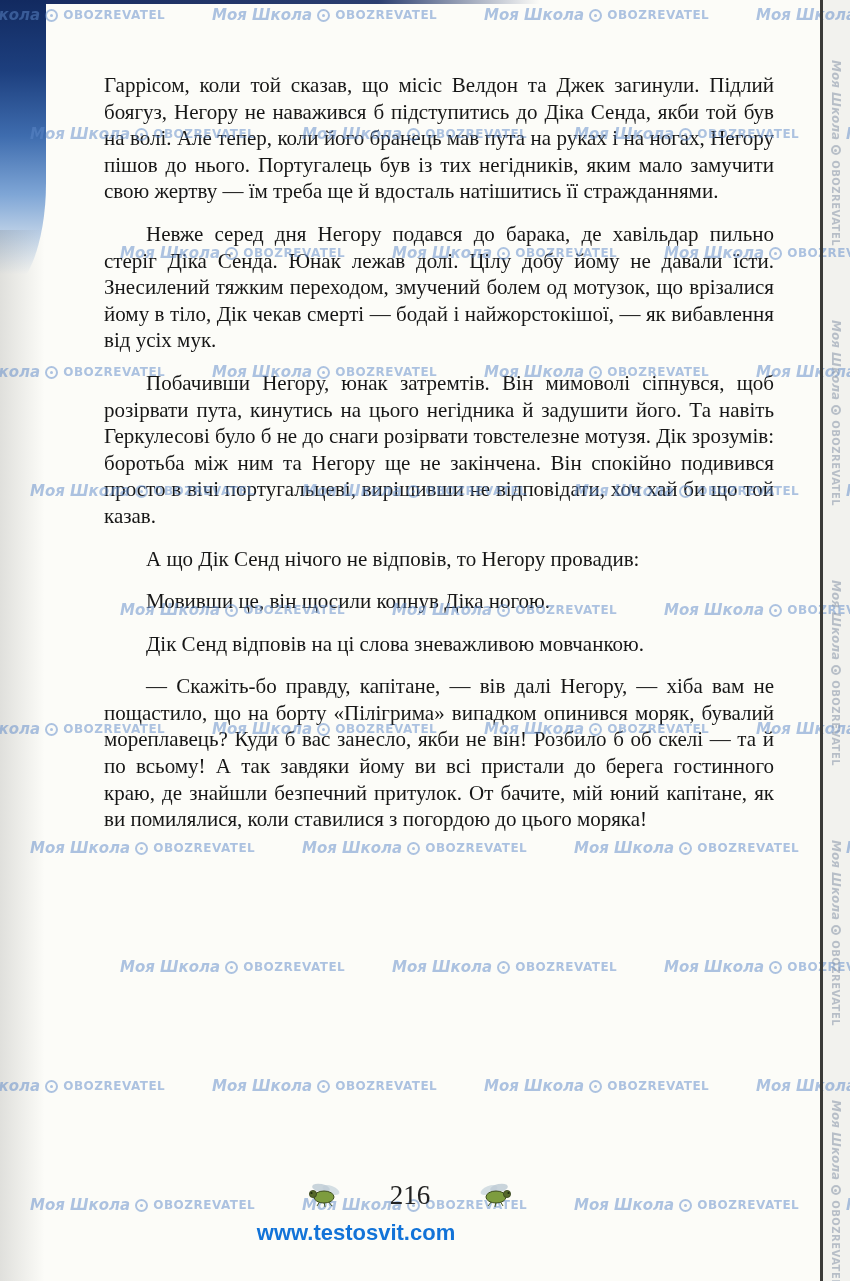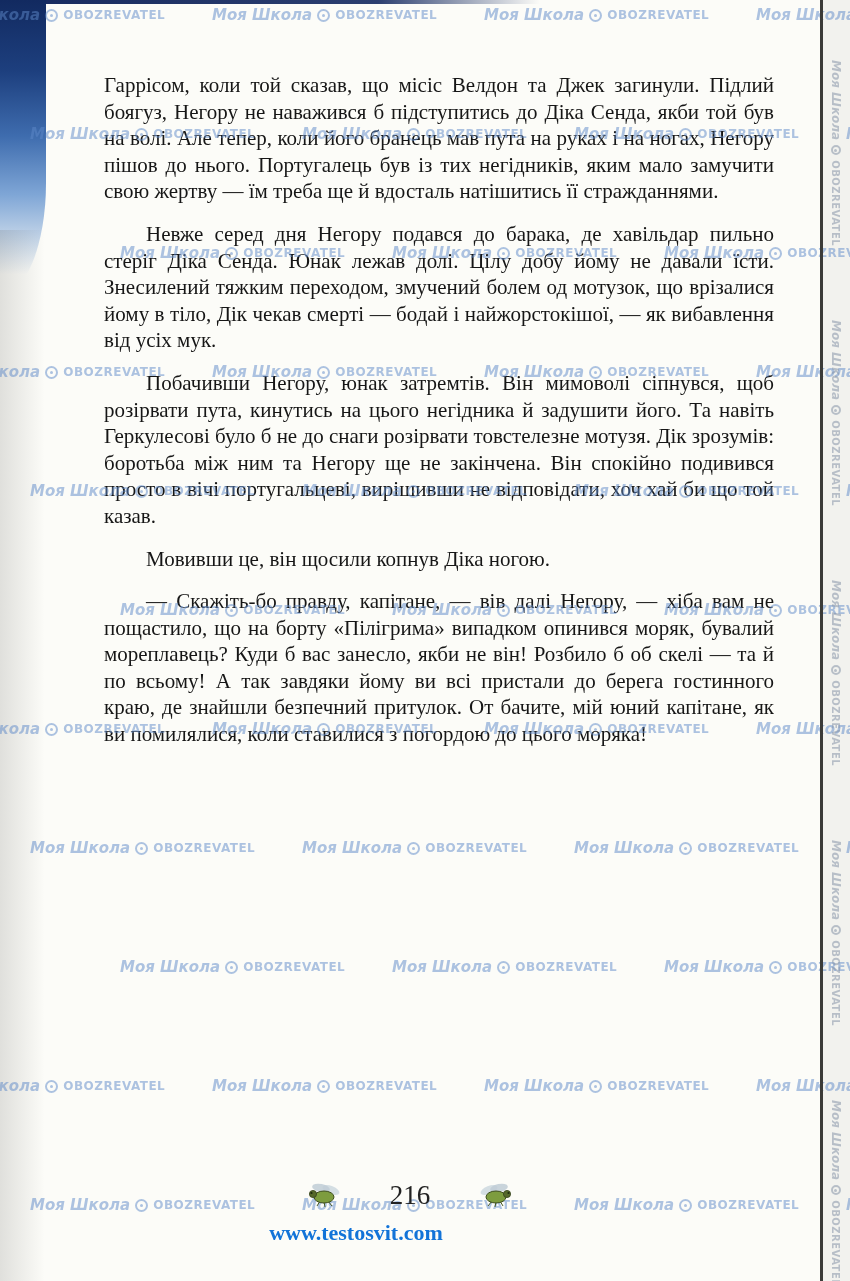--- a/index.html
+++ b/index.html
@@ -84,40 +84,42 @@
     position: absolute; left: 0; top: 1180px; width: 820px;
     display: flex; justify-content: center; align-items: center; gap: 46px;
     z-index: 6;
   }
   .page-number { font-size: 27px; color: #222; font-family: "Liberation Serif", serif; }
   .fly { display: inline-block; }
   .fly.mirrored svg { transform: scaleX(-1); }
 
   .site-url {
     position: absolute; left: 0; top: 1220px; width: 712px; text-align: center;
-    font-family: Liberation Serif, serif; font-weight: bold; font-size: 22px;
+    font-family: Liberation Sans, sans-serif; font-weight: bold; font-size: 22px;
     color: #1273d8; z-index: 6;
   }
 </style>
 </head>
 <body>
 
 <div class="scan">
 
   <div class="top-edge"></div>
   <div class="corner-wedge"></div>
   <div class="left-shadow"></div>
   <div class="right-margin"></div>
   <div class="page-edge-line"></div>
 
   <div class="content">
     <p class="no-indent">Гаррісом, коли той сказав, що місіс Велдон та Джек загинули. Підлий боягуз, Негору не наважився б підступитись до Діка Сенда, якби той був на волі. Але тепер, коли його бранець мав пута на руках і на ногах, Негору пішов до нього. Португалець був із тих негідників, яким мало замучити свою жертву — їм треба ще й вдосталь натішитись її стражданнями.</p>
     <p>Невже серед дня Негору подався до барака, де хавільдар пильно стеріг Діка Сенда. Юнак лежав долі. Цілу добу йому не давали їсти. Знесилений тяжким переходом, змучений болем од мотузок, що врізалися йому в тіло, Дік чекав смерті — бодай і найжорстокішої, — як вибавлення від усіх мук.</p>
     <p>Побачивши Негору, юнак затремтів. Він мимоволі сіпнувся, щоб розірвати пута, кинутись на цього негідника й задушити його. Та навіть Геркулесові було б не до снаги розірвати товстелезне мотузя. Дік зрозумів: боротьба між ним та Негору ще не закінчена. Він спокійно подивився просто в вічі португальцеві, вирішивши не відповідати, хоч хай би що той казав.</p>
+    <p>А що Дік Сенд нічого не відповів, то Негору провадив:</p>
     <p>Мовивши це, він щосили копнув Діка ногою.</p>
+    <p>Дік Сенд відповів на ці слова зневажливою мовчанкою.</p>
     <p>— Скажіть-бо правду, капітане, — вів далі Негору, — хіба вам не пощастило, що на борту «Пілігрима» випадком опинився моряк, бувалий мореплавець? Куди б вас занесло, якби не він! Розбило б об скелі — та й по всьому! А так завдяки йому ви всі пристали до берега гостинного краю, де знайшли безпечний притулок. От бачите, мій юний капітане, як ви помилялися, коли ставилися з погордою до цього моряка!</p>
   </div>
 
   <div class="wm-layer" id="wm-layer">
       <span class="wm" style="left: -60px; top: 6px;">
         <span class="wm-script">Моя Школа</span>
         <span class="wm-logo"></span>
         <span class="wm-brand">OBOZREVATEL</span>
       </span>
       <span class="wm" style="left: 212px; top: 6px;">

